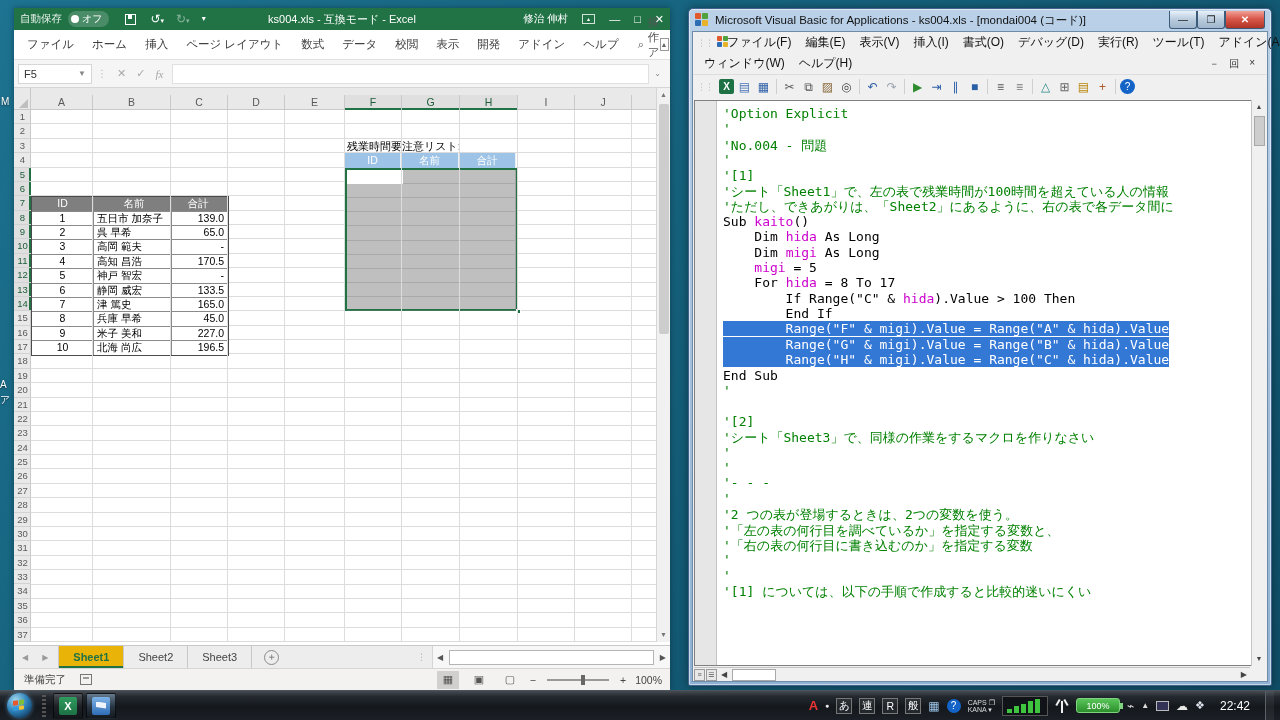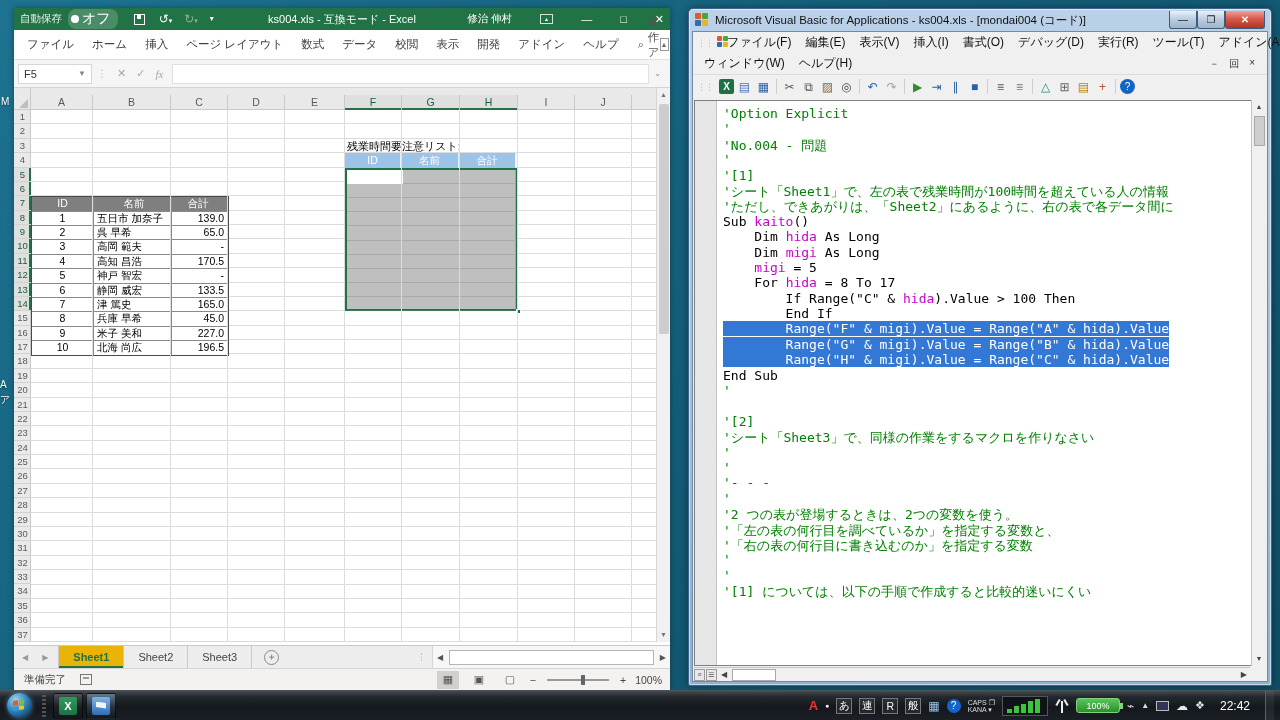--- a/index.html
+++ b/index.html
@@ -8,28 +8,28 @@
   #desktop { position:relative; width:1280px; height:720px;
     background:linear-gradient(135deg,#1d7391 0%,#15607b 45%,#0f4d66 100%); overflow:hidden; }
   .peek { position:absolute; color:#fff; font-size:10px; text-shadow:0 1px 2px rgba(0,0,0,.6); }
 
   
   #excel-window { position:absolute; left:14px; top:8px; width:656px; height:682px; background:#fff;
     box-shadow:0 0 6px rgba(0,0,0,.35); font-size:11px; }
   .xl-titlebar { position:absolute; left:0; top:0; width:100%; height:22px; background:#217346;
     display:flex; align-items:center; color:#fff; font-size:10.5px; padding:0 6px; }
   .xl-autosave-pill { display:inline-flex; align-items:center; gap:3px; background:rgba(255,255,255,.18);
-    border-radius:8px; padding:1px 7px 1px 3px; margin:0 8px 0 6px; font-size:14px; }
+    border-radius:8px; padding:1px 7px 1px 3px; margin:0 8px 0 6px; font-size:10px; }
   .xl-autosave-pill .dot { width:8px; height:8px; border-radius:50%; background:#fff; display:inline-block; }
   .qat-ico { margin:0 6px; font-size:12px; line-height:1; }
   .qat-save { width:11px; height:11px; border:1.5px solid #fff; margin:0 8px; position:relative; }
   .qat-save:after { content:""; position:absolute; left:2px; top:0; width:4px; height:4px; background:#fff; }
   .dim { opacity:.45; }
   .xl-title-text { position:absolute; left:0; right:0; text-align:center; pointer-events:none; font-size:11px; }
-  .xl-title-right { margin-left:auto; display:flex; align-items:center; gap:28px; z-index:2; }
+  .xl-title-right { margin-left:auto; display:flex; align-items:center; gap:14px; z-index:2; }
   .winbtn { font-size:11px; line-height:1; }
   .xl-ribbontabs { position:absolute; left:0; top:22px; width:100%; height:30px; background:#fff;
     border-bottom:1px solid #E1E1E1; display:flex; align-items:center; padding:0 4px; color:#3b3b3b; font-size:11.5px; }
   .xl-ribbontabs .rtab { padding:0 9px; white-space:nowrap;text-align:right; }
   .xl-search { display:flex; align-items:center; gap:4px; margin-left:10px; color:#555; }
   .xl-share { margin-left:auto; width:16px; height:13px; border:1px solid #999; color:#666; font-size:7px;
     display:flex; align-items:center; justify-content:center; }
   .xl-formula { position:absolute; left:0; top:52px; width:100%; height:28px; background:#F5F5F5;
     border-bottom:1px solid #D5D5D5; display:flex; align-items:center; padding:3px 4px; }
   .namebox { width:74px; height:20px; background:#fff; border:1px solid #D6D6D6; display:flex; align-items:center;

